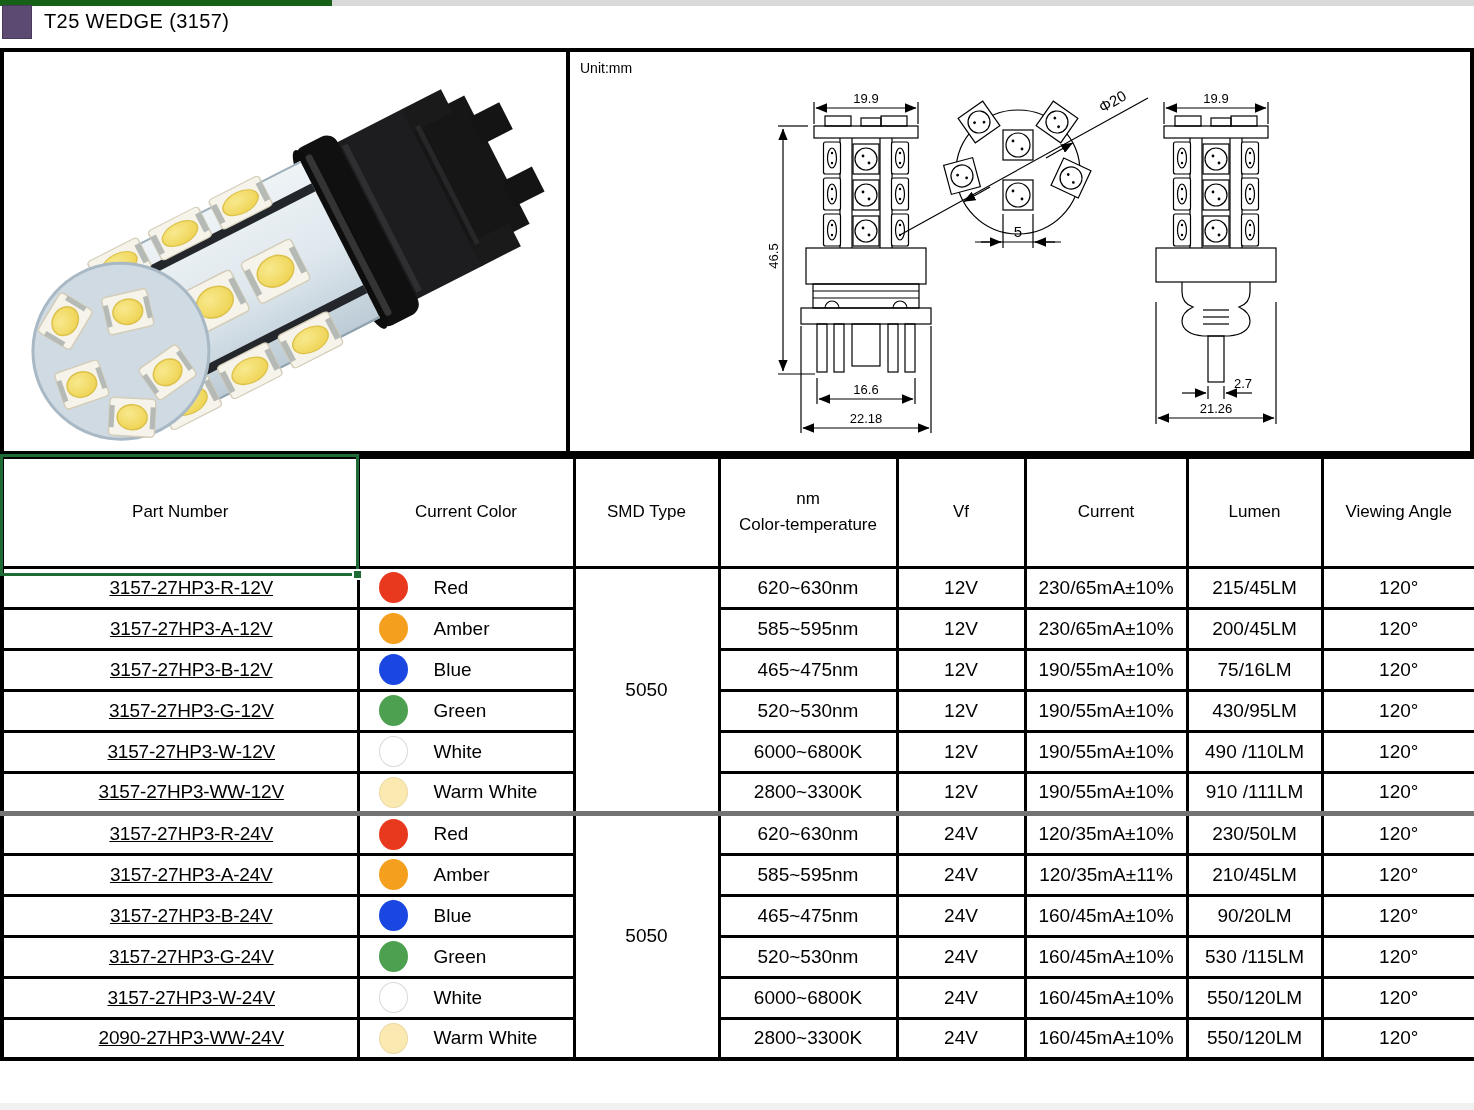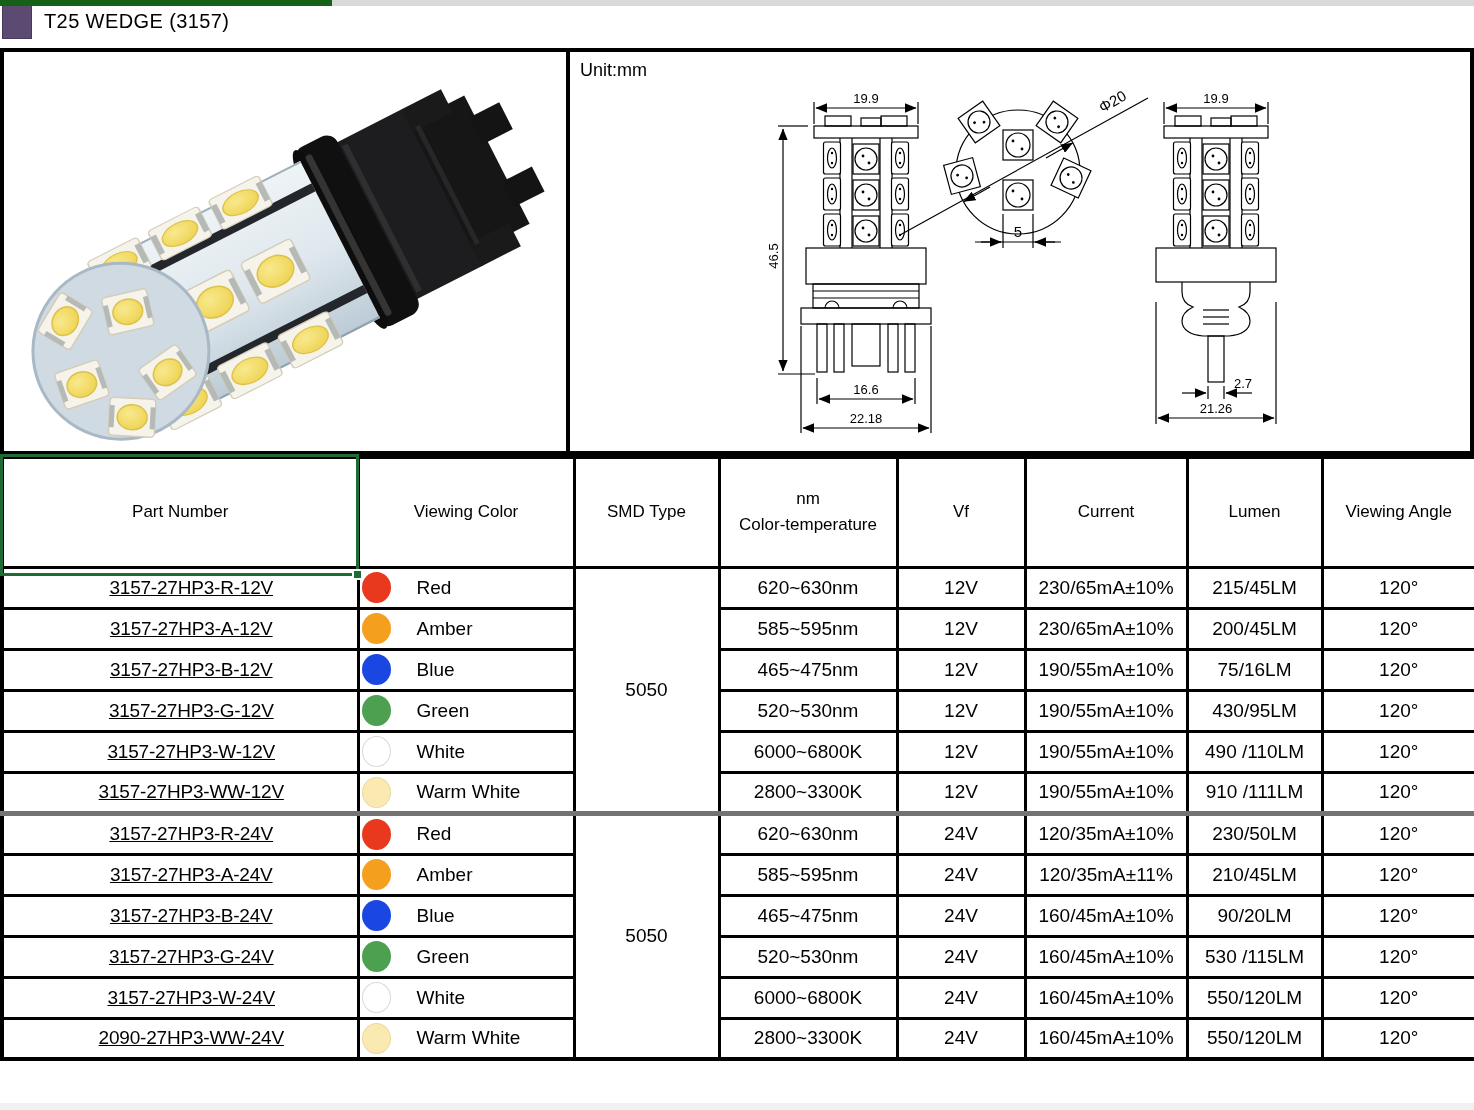--- a/index.html
+++ b/index.html
@@ -10,39 +10,39 @@
   .top-green { position:absolute; left:0; top:0; width:332px; height:6px; background:#176017; }
   .top-gray  { position:absolute; left:332px; top:0; width:1142px; height:6px; background:#d9d9d9; }
   .purple-square { position:absolute; left:2px; top:5px; width:30px; height:34px;
                    background:#5c4a73; border:1px solid #463a59; }
   .page-title { position:absolute; left:44px; top:10px; font-size:20px; letter-spacing:.4px; }
 
   .content-row { position:absolute; left:0; top:48px; width:1474px; height:407px;
                  border:4px solid #000; display:flex; background:#fff; }
   .photo-cell  { width:566px; height:100%; border-right:4px solid #000; position:relative; }
   .drawing-cell{ flex:1; position:relative; }
-  .unit-label  { position:absolute; left:10px; top:8px; font-size:18px; }
+  .unit-label  { position:absolute; left:10px; top:8px; font-size:14px; }
   .drawing-svg { position:absolute; left:0; top:0; }
   .photo-svg   { position:absolute; left:2px; top:2px; }
 
   svg { font-family:"Liberation Sans", sans-serif; }
   .dim-text { font-size:13px; fill:#000; }
   .dim-text-lg { font-size:15px; fill:#000; }
 
   table.spec { position:absolute; left:0; top:455px; width:1474px;
                border-collapse:collapse; table-layout:fixed;
                border:4px solid #000; background:#fff; }
   table.spec th, table.spec td { border:3px solid #000; text-align:center;
                font-weight:400; white-space:nowrap; overflow:hidden; }
   table.spec thead th { height:110px; font-size:17px; }
   table.spec tbody td { height:41px; font-size:19px; }
   td.part { text-align:left; padding-left:22px; letter-spacing:-0.2px;text-decoration:underline; }
   td.smd  { font-size:20px; }
   .hdr-2line div { line-height:26px; }
-  .colorcell-inner { display:flex; align-items:center; padding-left:2px; gap:26px; }
+  .colorcell-inner { display:flex; align-items:center; padding-left:19px; gap:26px; }
   .dot { width:29px; height:31px; border-radius:50%; border:1px solid transparent; flex:none; }
   tr.group-start td { border-top:5px solid #737373; }
 
   .sel-border { position:absolute; left:0; top:454px; width:359px; height:122px;
                 border:3px solid #1e6b35; pointer-events:none; z-index:5; }
   .sel-handle { position:absolute; right:-7px; bottom:-7px; width:11px; height:11px;
                 background:#1e6b35; border:2px solid #fff; }
 
   .bottom-strip { position:absolute; left:0; top:1103px; width:1474px; height:7px; background:#f1f1f1; }
 </style>
@@ -296,21 +296,21 @@
       <col style="width:145px">
       <col style="width:178px">
     <col style="width:128px">
       <col style="width:162px">
       <col style="width:135px">
       <col style="width:154px">
   </colgroup>
   <thead>
     <tr>
       <th>Part Number</th>
-      <th>Viewing Color</th>
+      <th>Current Color</th>
       <th>SMD Type</th>
       <th class="hdr-2line">
         <div>nm</div>
         <div>Color-temperature</div>
       </th>
       <th>Vf</th>
       <th>Current</th>
       <th>Lumen</th>
       <th>Viewing Angle</th>
     </tr>

